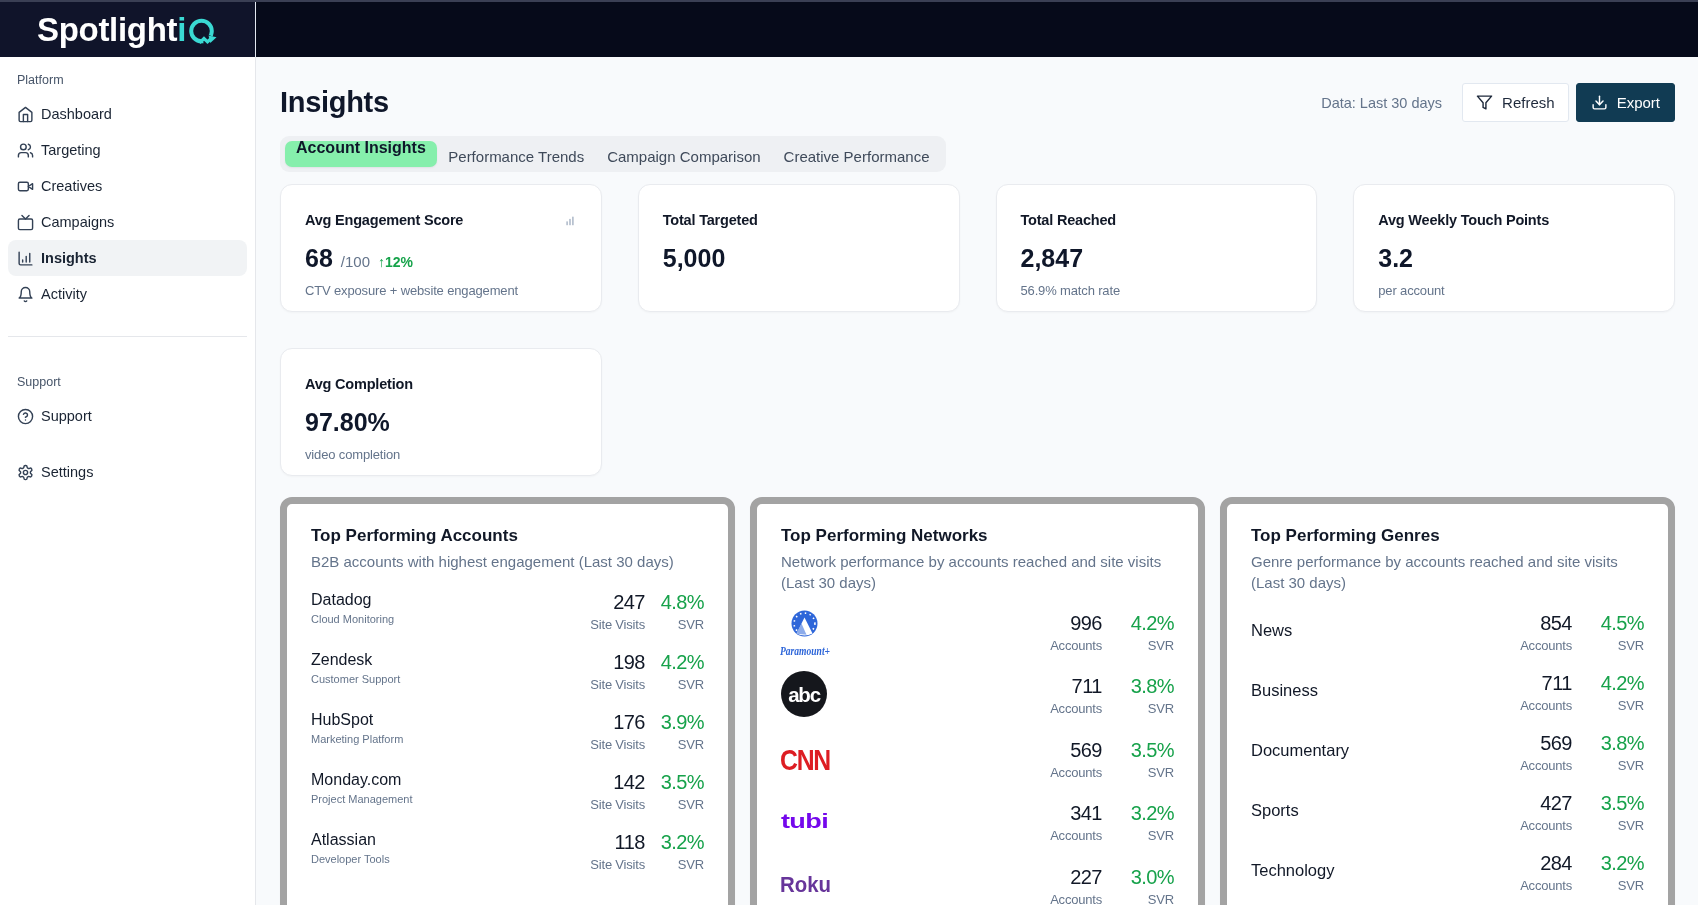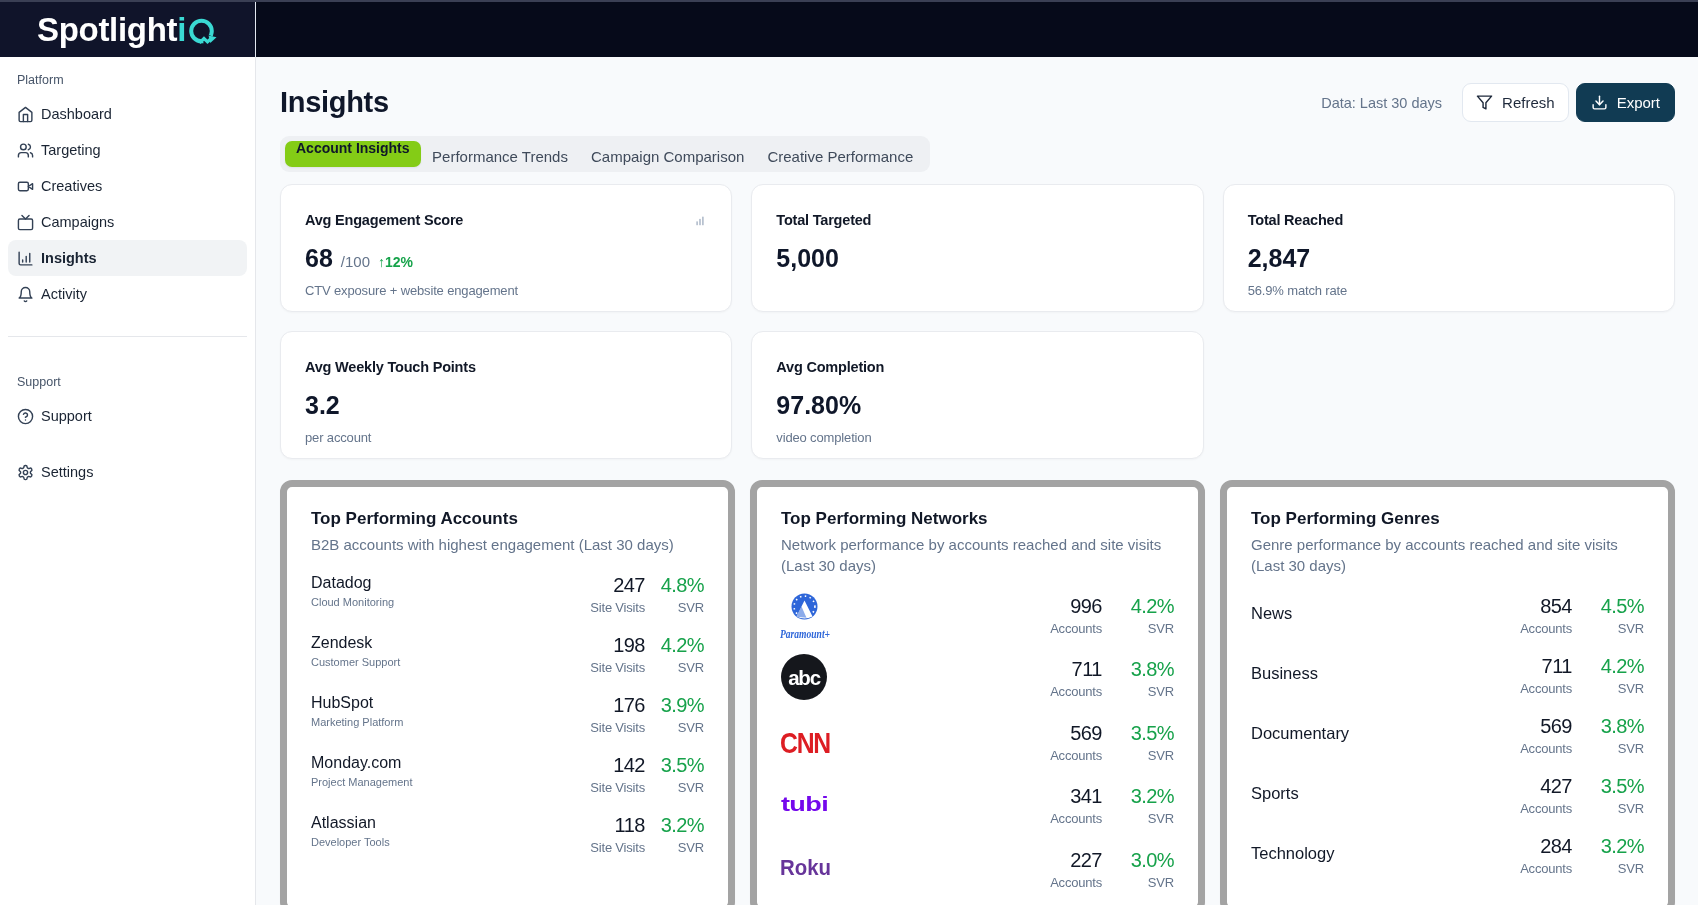--- a/index.html
+++ b/index.html
@@ -15,27 +15,27 @@
 .nav li{height:36px;display:flex;align-items:center;gap:7px;padding:0 9px;border-radius:8px;font-size:14.5px;color:#1a2433}
 .nav li svg{flex:none;stroke:#334155}
 .nav li.active{background:#f1f3f5;font-weight:700}
 .sb-div{border-top:1px solid #e5e7eb;margin:24px 8px 0 8px}
 .sb-support-label{margin-top:38px}
 .page{margin-left:256px;padding:26px 23px 0 24px}
 .pagehead{display:flex;align-items:center;justify-content:space-between;height:39px}
 h1{font-size:29px;font-weight:700;color:#0f172a;letter-spacing:-0.3px}
 .headright{display:flex;align-items:center;gap:7px}
 .datalabel{font-size:14.5px;color:#64748b;margin-right:13px}
-.btn{display:inline-flex;align-items:center;gap:9px;height:39px;padding:0 13px;border-radius:9px;font-size:15px;cursor:default}
+.btn{display:inline-flex;align-items:center;gap:9px;height:39px;padding:0 13px;border-radius:3px;font-size:15px;cursor:default}
 .btn-light{background:#fff;border:1px solid #e2e8f0;color:#1e293b}
 .btn-dark{background:#113b53;color:#fff;border:1px solid #113b53;padding:0 14px}
 .tabs{display:inline-flex;background:#eef0f3;border-radius:9px;padding:5px;margin-top:14px;gap:0}
 .tab{padding:4px 11.5px 0 11.5px;height:26px;display:flex;align-items:center;font-size:15px;color:#3f4a5a;border-radius:7px}
-.tab.active{background:#84cc16;color:#0f172a;font-weight:700;font-size:14px;padding:4px 11px 17px 11px;box-shadow:0 1px 2px rgba(0,0,0,.06)}
-.statrow{display:grid;grid-template-columns:repeat(3,1fr);gap:19px;margin-top:12px}
+.tab.active{background:#86efac;color:#0f172a;font-weight:700;font-size:16px;padding:4px 11px 17px 11px;box-shadow:0 1px 2px rgba(0,0,0,.06)}
+.statrow{display:grid;grid-template-columns:repeat(4,1fr);gap:36px;margin-top:12px}
 .stat{background:#fff;border:1px solid #e9ebef;border-radius:12px;height:128px;padding:27px 24px;min-width:0;box-shadow:0 1px 2px rgba(16,24,40,.03)}
 .stat .t{display:flex;justify-content:space-between;align-items:flex-start;font-size:14.5px;font-weight:700;color:#111827;letter-spacing:-0.2px;line-height:17px}
 .stat .v{font-size:25px;font-weight:700;color:#0f172a;margin-top:15px;height:28px;line-height:28px;display:flex;align-items:baseline;gap:8px}
 .stat .v .per{font-size:15px;font-weight:400;color:#64748b}
 .stat .v .up{font-size:14px;font-weight:700;color:#16a34a}
 .stat .s{font-size:13px;color:#64748b;margin-top:11px;white-space:nowrap;letter-spacing:-0.15px;line-height:16px}
 .bigrow{display:grid;grid-template-columns:repeat(3,1fr);gap:15px;margin-top:21px}
 .bigcard{background:#fff;border:7px solid #a3a3a3;border-radius:12px;height:434px;padding:22px 24px;box-shadow:0 1px 2px rgba(16,24,40,.03)}
 .bigcard h2{font-size:17px;font-weight:700;color:#111827}
 .bigcard .sub{font-size:15px;color:#64748b;margin-top:6px;line-height:1.38}

